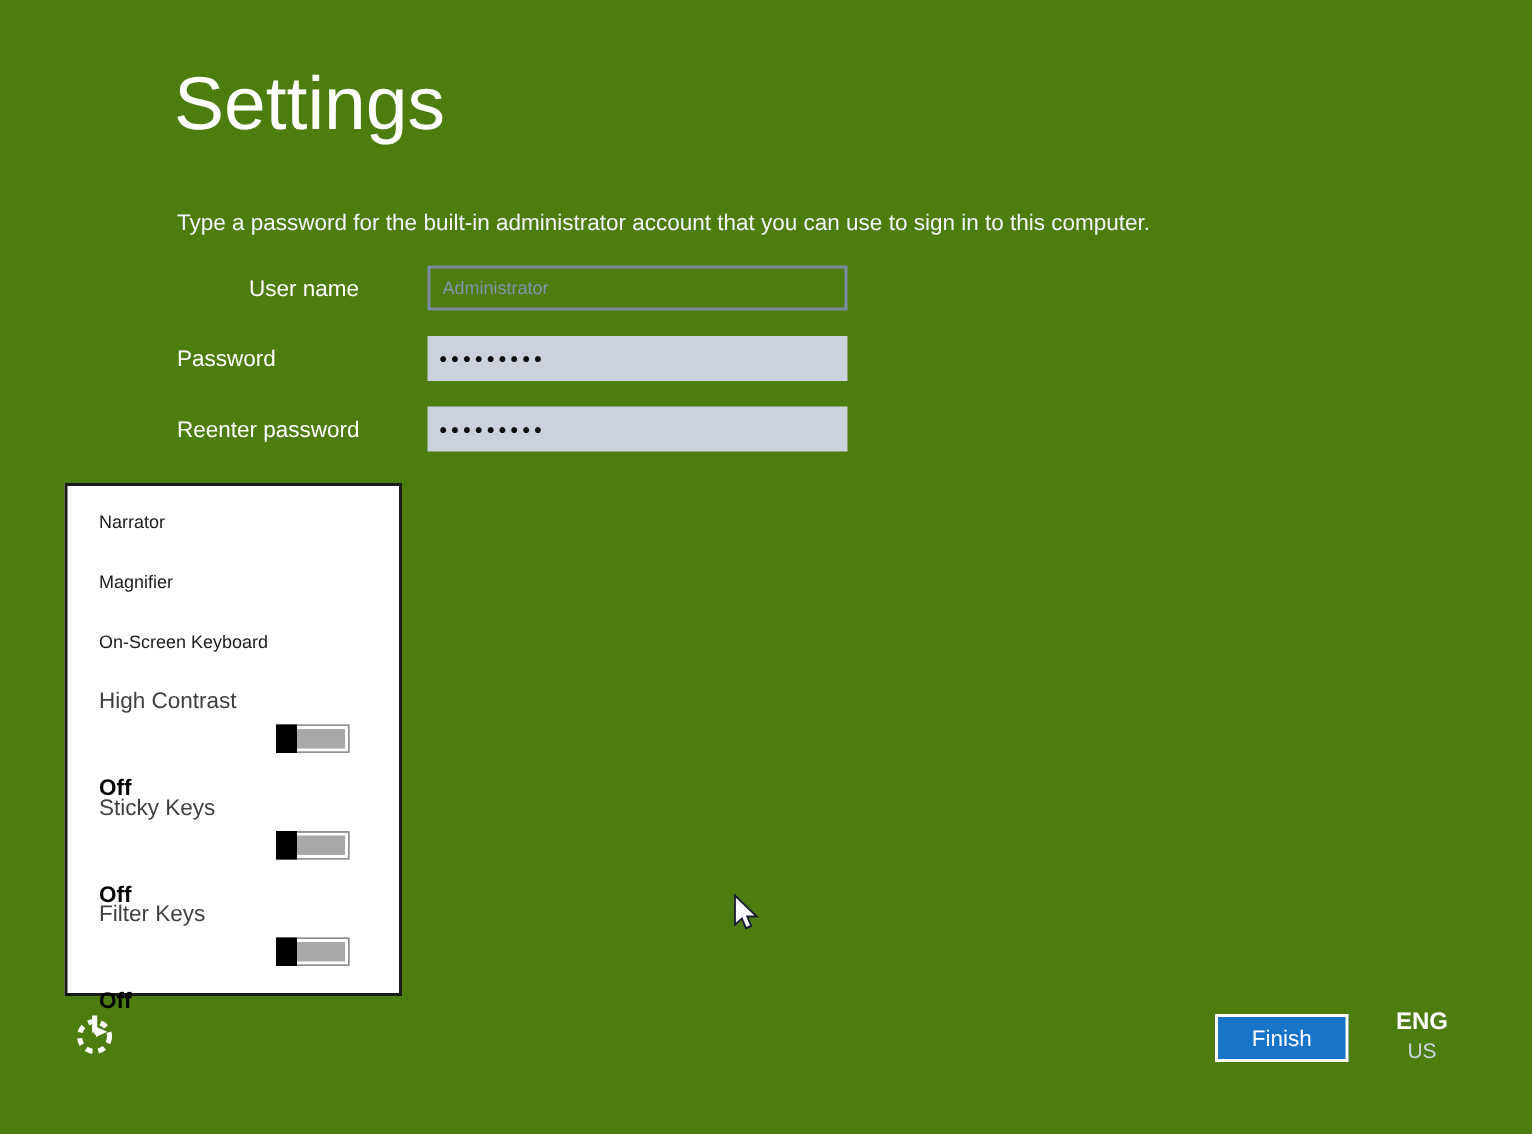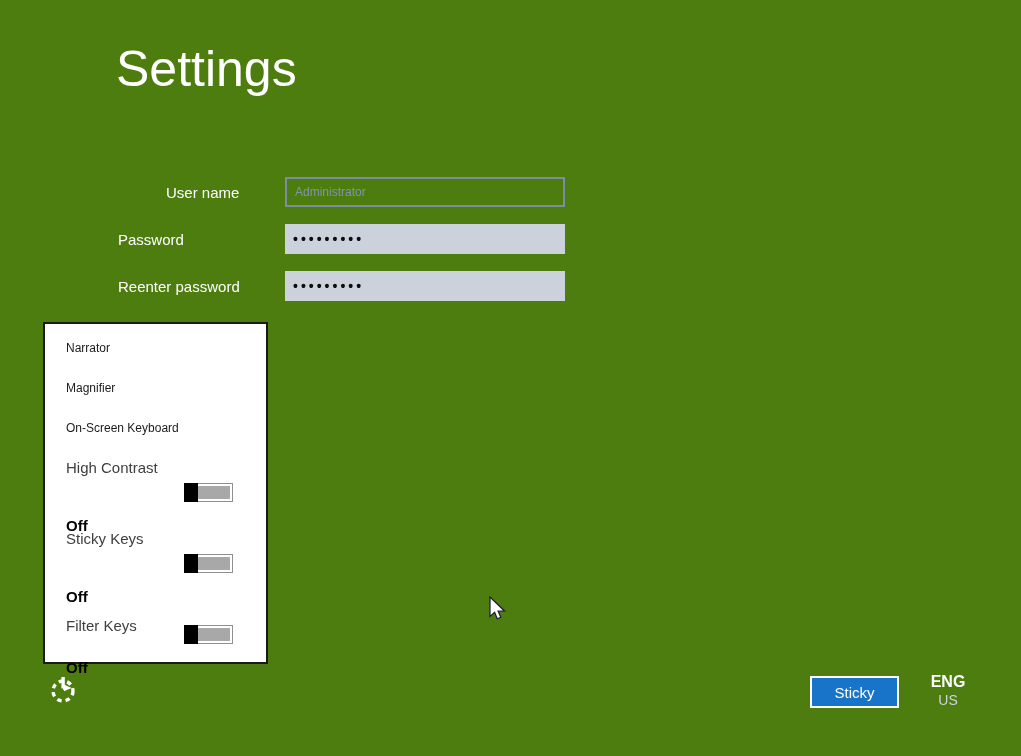--- a/index.html
+++ b/index.html
@@ -73,20 +73,21 @@
   .lang-code { font-size:16px; font-weight:700; color:#ffffff; line-height:19px; }
   .lang-region { font-size:14px; color:#cdd4e0; line-height:18px; }
   .cursor { position:absolute; left:488px; top:596px; }
 </style>
 </head>
 <body>
 
 <div class="stage">
 
   <h1 class="title">Settings</h1>
+  <p class="desc">Type a password for the built-in administrator account that you can use to sign in to this computer.</p>
 
   <div class="field-label" style="top:183px;margin-left:48px;">User name</div>
   <input class="txt-input username-input" style="top: 177px;" type="text" placeholder="Administrator">
 
   <div class="field-label" style="top:230px;">Password</div>
   <input class="txt-input password-input" style="top: 224px;" type="text" value="•••••••••">
 
   <div class="field-label" style="top:277px;">Reenter password</div>
   <input class="txt-input password-input" style="top: 271px;" type="text" value="•••••••••">
 
@@ -100,39 +101,39 @@
     <div class="toggle" style="top:159px;">
       <div class="knob"></div>
     </div>
 
     <div class="group-label" style="top:205px;">Sticky Keys</div>
     <div class="group-state" style="top:231px;">Off</div>
     <div class="toggle" style="top:230px;">
       <div class="knob"></div>
     </div>
 
-    <div class="group-label" style="top:292px;">Filter Keys</div>
+    <div class="group-label" style="top:276px;">Filter Keys</div>
     <div class="group-state" style="top:302px;">Off</div>
     <div class="toggle" style="top:301px;">
       <div class="knob"></div>
     </div>
   </div>
 
   <button class="eoa-button">
     <span>
       <svg width="32" height="32" viewBox="0 0 32 32">
         <circle cx="15" cy="17" r="10" fill="none" stroke="#ffffff" stroke-width="3.4" stroke-dasharray="4.5 4"></circle>
         <path d="M13.4 3 L13.4 14.4 L16.8 14.4 L16.8 3 Z" fill="#ffffff"></path>
         <path d="M15 16 L15 12 L23 14 Z" fill="#ffffff"></path>
         <path d="M16 10.5 L23.5 13.9 L16 17.3 Z" fill="#ffffff"></path>
       </svg>
     </span>
   </button>
 
-  <button class="finish-btn">Sticky</button>
+  <button class="finish-btn">Finish</button>
 
   <div class="lang">
     <div class="lang-code">ENG</div>
     <div class="lang-region">US</div>
   </div>
 
   <div class="cursor">
     <svg width="20" height="28" viewBox="0 0 20 28">
       <path d="M2 1 L2 20.5 L6.6 16.3 L9.3 22.8 L12.8 21.3 L10.1 15 L16.5 15 Z" fill="#ffffff" stroke="#1a1a3a" stroke-width="1.2"></path>
     </svg>

